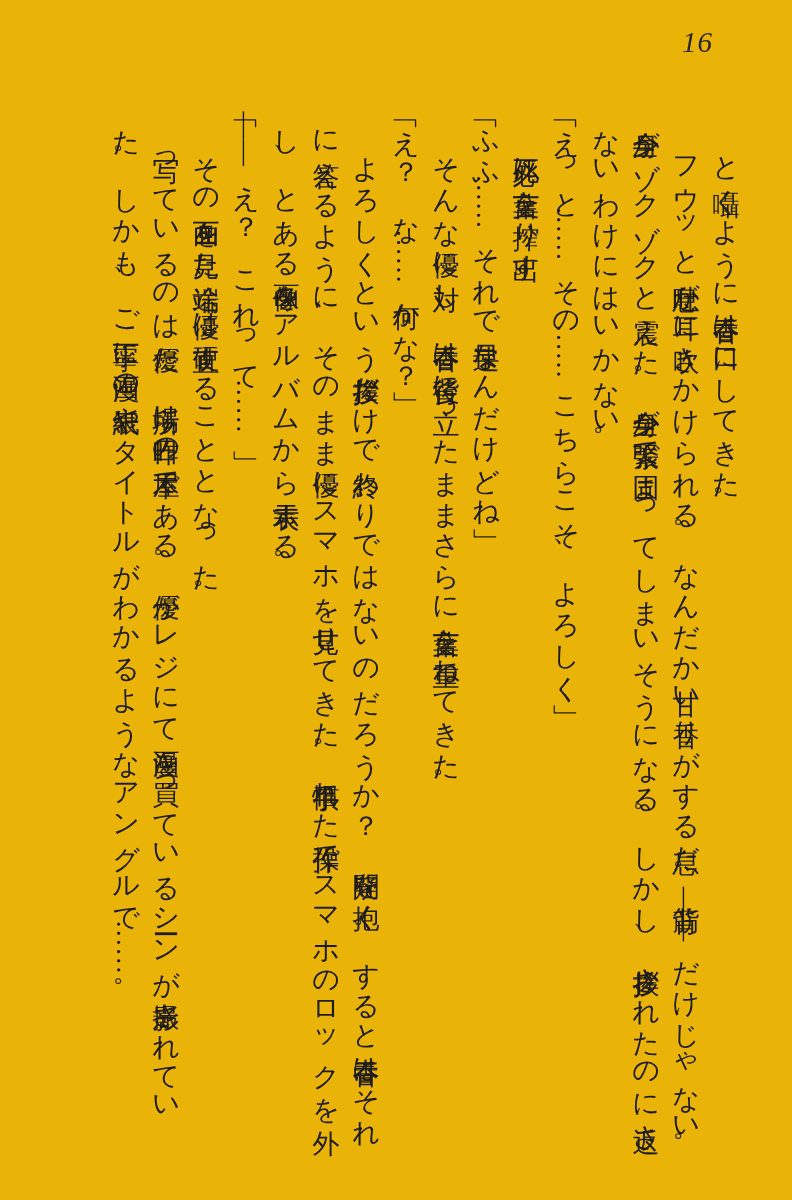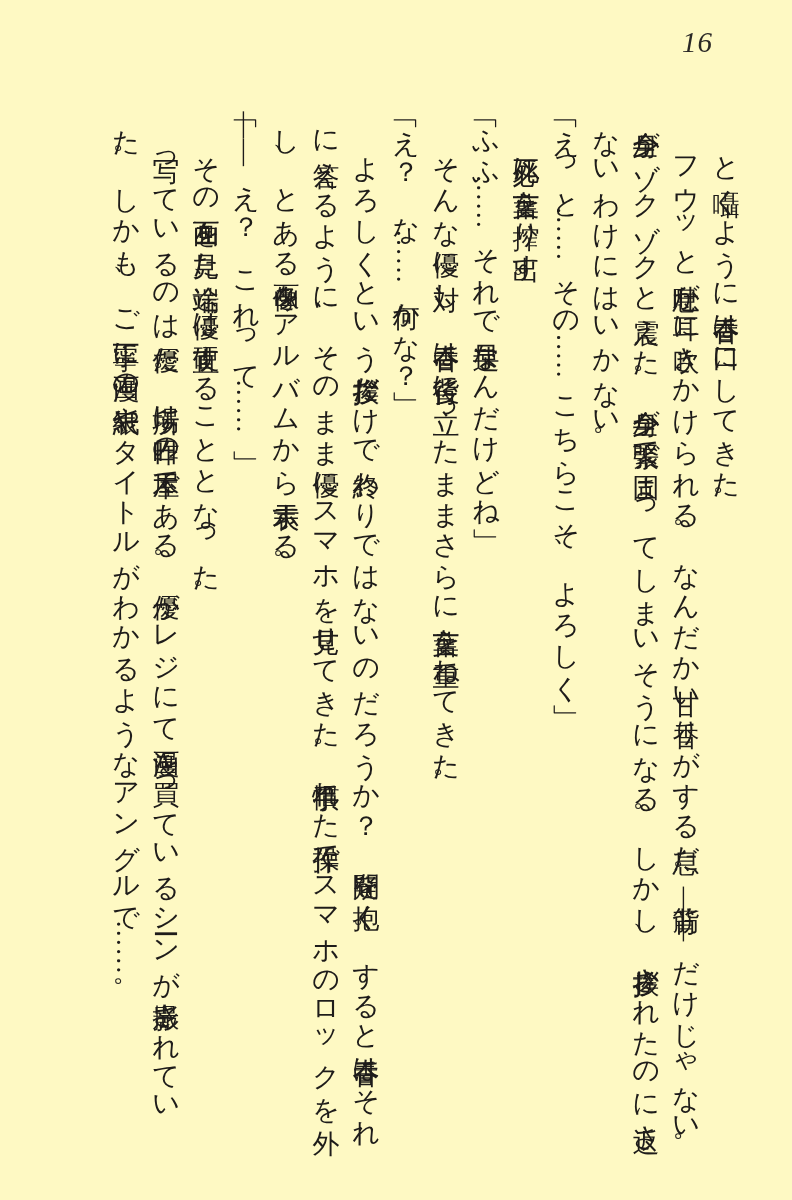--- a/index.html
+++ b/index.html
@@ -5,21 +5,21 @@
   html, body {
     margin: 0;
     padding: 0;
     background: #e8e8e6;
   }
   .page {
     position: relative;
     width: 792px;
     height: 1200px;
     margin: 0 auto;
-    background: #fef9c3;
+    background: #eab308;
     overflow: hidden;
     font-family: "Liberation Serif", "DejaVu Serif", serif;
     color: #1e1c1a;
   }
   .page-number {
     position: absolute;
     top: 26px;
     left: 682px;
     font-size: 29px;
     font-style: italic;

